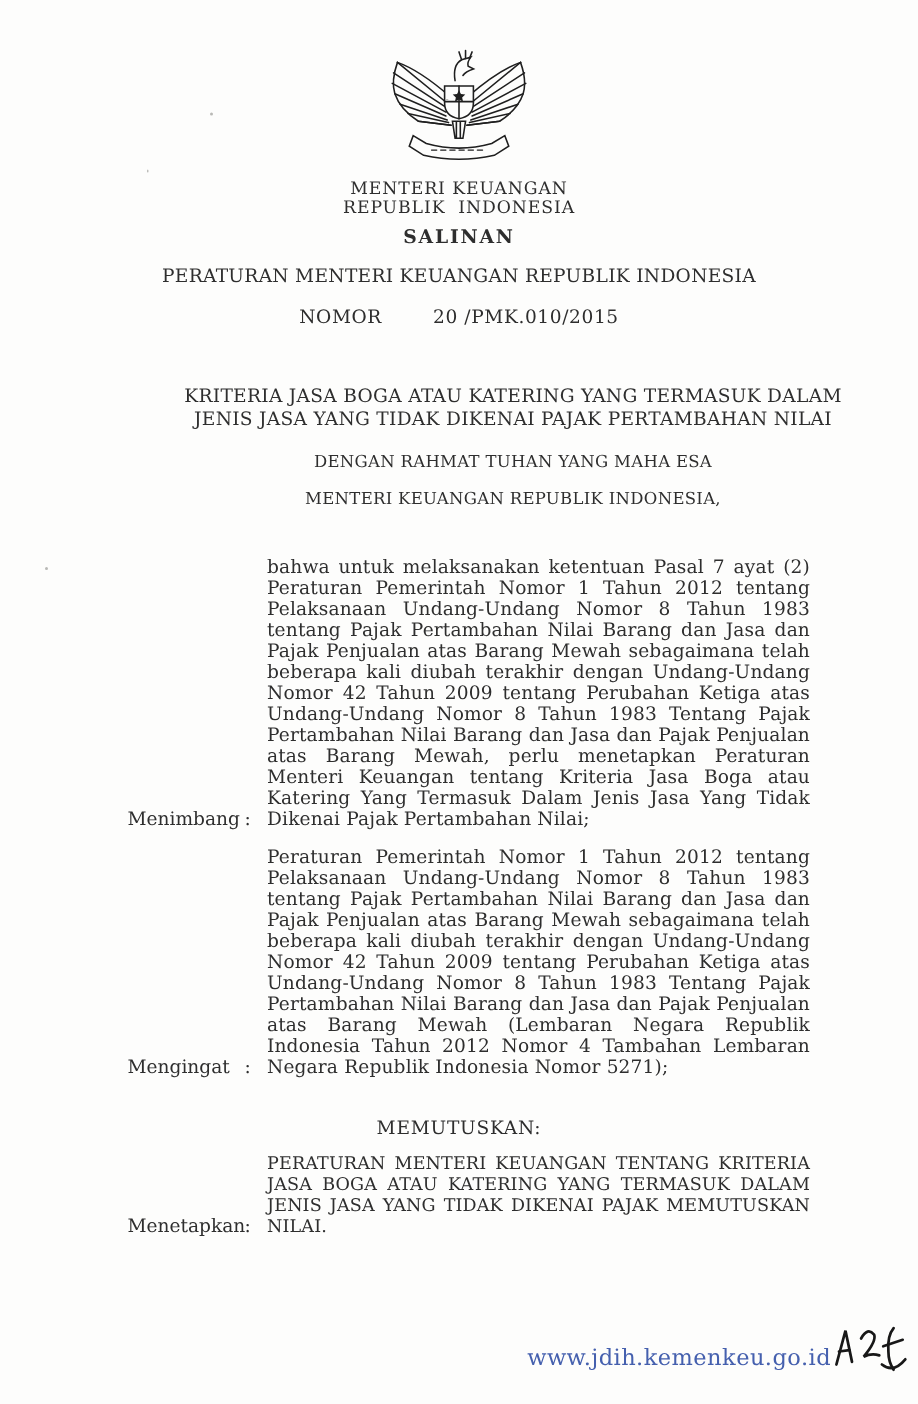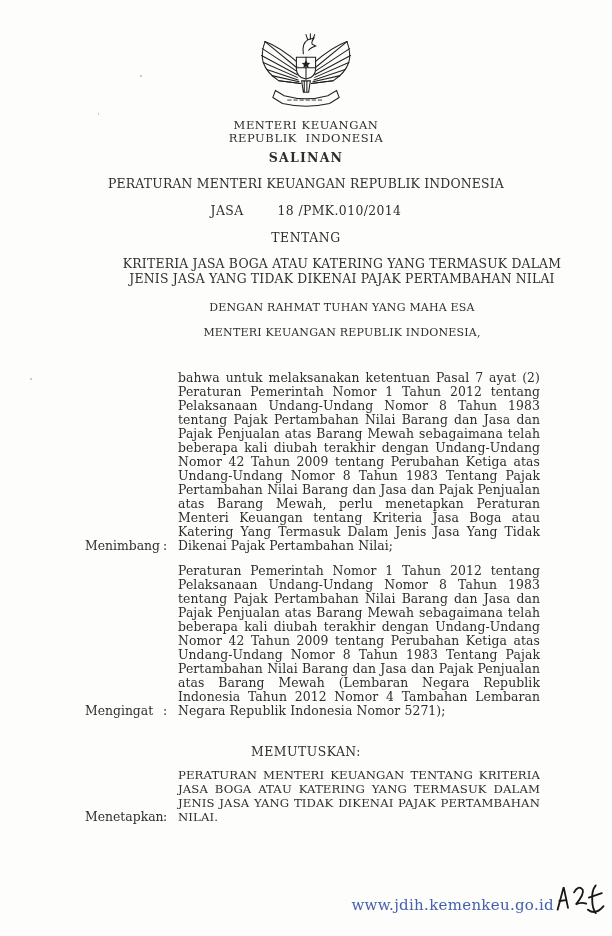--- a/index.html
+++ b/index.html
@@ -78,23 +78,22 @@
     </g>
   </svg>
 
   <div class="c ministry" style="top:119px">MENTERI KEUANGAN</div>
   <div class="c ministry" style="top:132px">REPUBLIK  INDONESIA</div>
 
   <div class="c salinan" style="top:150px">SALINAN</div>
 
   <div class="c reg-title" style="top:176px">PERATURAN MENTERI KEUANGAN REPUBLIK INDONESIA</div>
 
-  <div class="c nomor-line" style="top:203px"><span>JASA</span><span class="nomor-gap"></span><span>18 /PMK.010/2014</span></div>
+  <div class="c nomor-line" style="top:203px"><span>NOMOR</span><span class="nomor-gap"></span><span>20 /PMK.010/2015</span></div>
 
-  <div class="c tentang" style="top:230px">TENTANG</div>
 
   <div class="c subject" style="top:256px">KRITERIA JASA BOGA ATAU KATERING YANG TERMASUK DALAM</div>
   <div class="c subject" style="top:271px">JENIS JASA YANG TIDAK DIKENAI PAJAK PERTAMBAHAN NILAI</div>
 
   <div class="c invocation" style="top:301px">DENGAN RAHMAT TUHAN YANG MAHA ESA</div>
   <div class="c authority" style="top:326px">MENTERI KEUANGAN REPUBLIK INDONESIA,</div>
 
   <div class="block" style="top:371px">
     <div class="lbl">Menimbang</div>
     <div class="colon">:</div>
@@ -105,21 +104,21 @@
     <div class="lbl">Mengingat</div>
     <div class="colon">:</div>
     <div class="txt">Peraturan Pemerintah Nomor 1 Tahun 2012 tentang Pelaksanaan Undang-Undang Nomor 8 Tahun 1983 tentang Pajak Pertambahan Nilai Barang dan Jasa dan Pajak Penjualan atas Barang Mewah sebagaimana telah beberapa kali diubah terakhir dengan Undang-Undang Nomor 42 Tahun 2009 tentang Perubahan Ketiga atas Undang-Undang Nomor 8 Tahun 1983 Tentang Pajak Pertambahan Nilai Barang dan Jasa dan Pajak Penjualan atas Barang Mewah (Lembaran Negara Republik Indonesia Tahun 2012 Nomor 4 Tambahan Lembaran Negara Republik Indonesia Nomor 5271);</div>
   </div>
 
   <div class="c memutuskan" style="top:744px">MEMUTUSKAN:</div>
 
   <div class="block enact" style="top:768px">
     <div class="lbl">Menetapkan</div>
     <div class="colon">:</div>
-    <div class="txt">PERATURAN MENTERI KEUANGAN TENTANG KRITERIA JASA BOGA ATAU KATERING YANG TERMASUK DALAM JENIS JASA YANG TIDAK DIKENAI PAJAK PERTAMBAHAN NILAI.</div>
+    <div class="txt">PERATURAN MENTERI KEUANGAN TENTANG KRITERIA JASA BOGA ATAU KATERING YANG TERMASUK DALAM JENIS JASA YANG TIDAK DIKENAI PAJAK MEMUTUSKAN NILAI.</div>
   </div>
 
   <a class="site-link">www.jdih.kemenkeu.go.id</a>
 
   <svg class="initials" width="52" height="44" viewBox="0 0 60 48">
     <g stroke="#181818" fill="none" stroke-width="2.1" stroke-linecap="round">
       <path d="M3,34 L10,8 L15,32"></path>
       <path d="M5,24 L13,23"></path>
       <path d="M22,14 Q27,5 32,11 Q34,16 24,28 Q30,25 36,27"></path>
       <path d="M47,6 Q42,12 43,24 Q43,32 47,38"></path>

